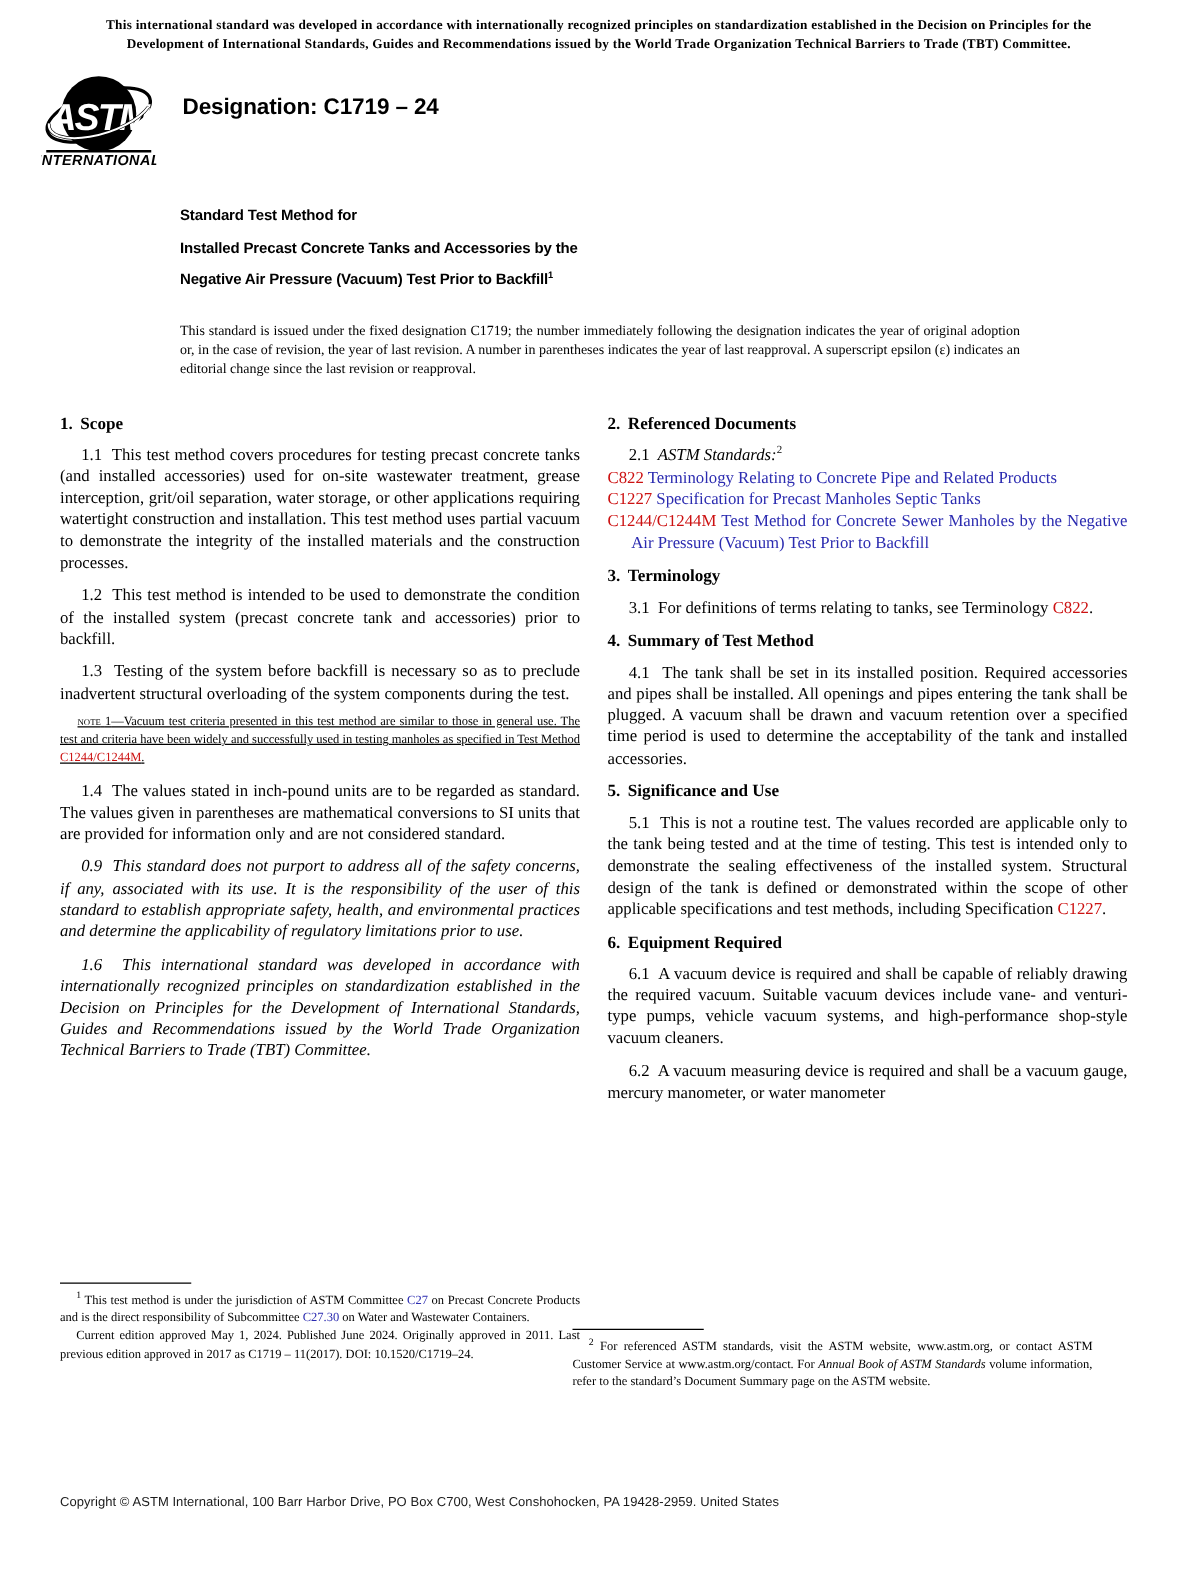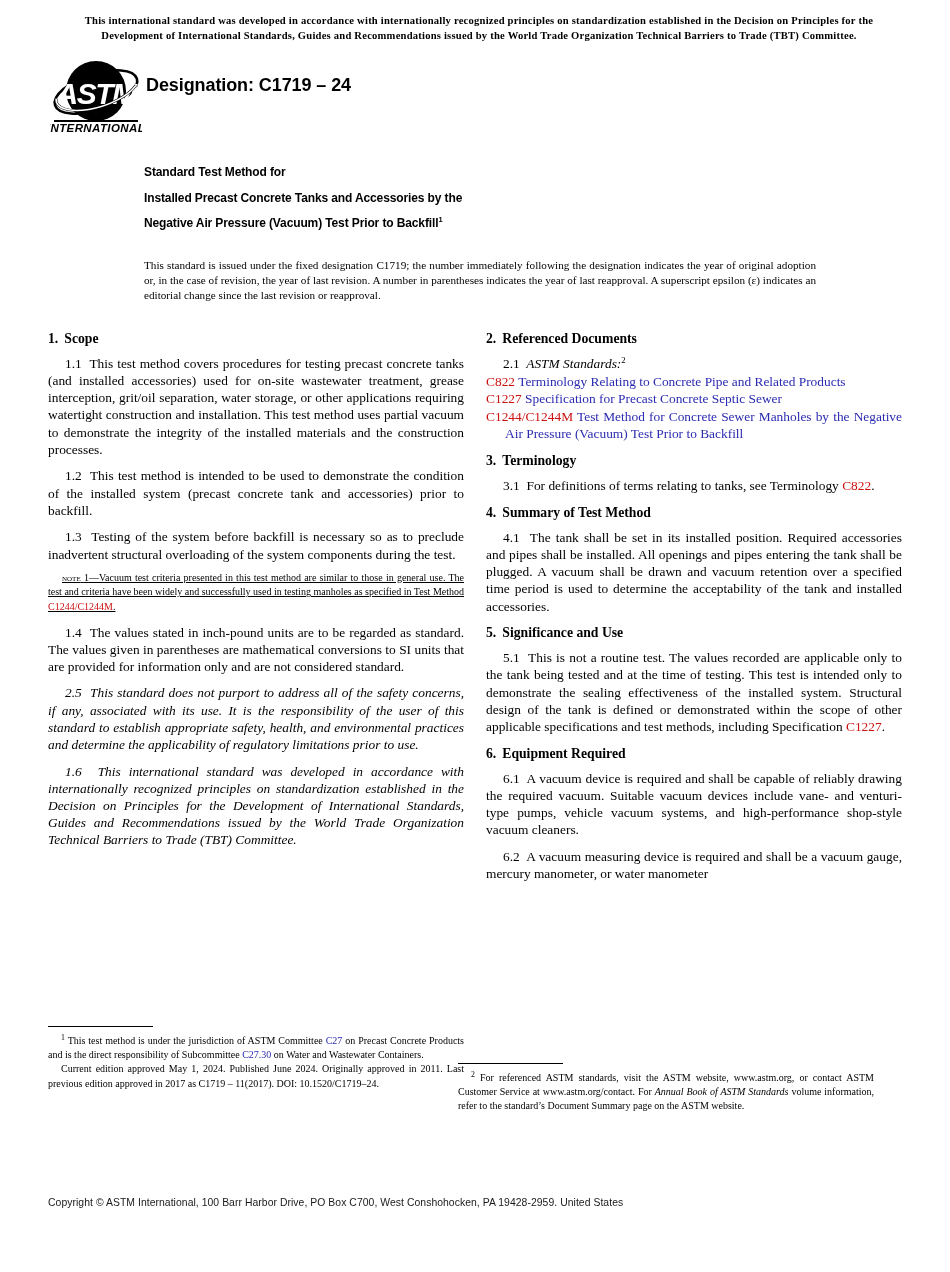--- a/index.html
+++ b/index.html
@@ -32,21 +32,21 @@
     line-height: 14.6px;
     font-weight: bold;
     text-align: center;
     letter-spacing: 0.02em;
   }
   .tbt-banner .l2 { display: block; }
 
   
   .logo-block {
     position: absolute;
-    left: 50px;
+    left: 33px;
     top: 58px;
     width: 92px;
     height: 78px;
   }
   .logo-svg { display: block; }
 
   .designation {
     position: absolute;
     left: 146px;
     top: 75px;
@@ -237,37 +237,37 @@
     <p class="para"><span>1.1</span>&nbsp; <span>This test method covers procedures for testing precast concrete tanks (and installed accessories) used for on-site wastewater treatment, grease interception, grit/oil separation, water storage, or other applications requiring watertight construction and installation. This test method uses partial vacuum to demonstrate the integrity of the installed materials and the construction processes.</span></p>
 
     <p class="para"><span>1.2</span>&nbsp; <span>This test method is intended to be used to demonstrate the condition of the installed system (precast concrete tank and accessories) prior to backfill.</span></p>
 
     <p class="para tight"><span>1.3</span>&nbsp; <span>Testing of the system before backfill is necessary so as to preclude inadvertent structural overloading of the system components during the test.</span></p>
 
     <p class="note"><span class="smallcaps">Note</span> <span>1</span><span>—Vacuum test criteria presented in this test method are similar to those in general use. The test and criteria have been widely and successfully used in testing manholes as specified in Test Method </span><span class="std-red">C1244/C1244M</span><span>.</span></p>
 
     <p class="para"><span>1.4</span>&nbsp; <span>The values stated in inch-pound units are to be regarded as standard. The values given in parentheses are mathematical conversions to SI units that are provided for information only and are not considered standard.</span></p>
 
-    <p class="para italic"><span>2.5</span>&nbsp; <span>This standard does not purport to address all of the safety concerns, if any, associated with its use. It is the responsibility of the user of this standard to establish appropriate safety, health, and environmental practices and determine the applicability of regulatory limitations prior to use.</span></p>
+    <p class="para italic"><span>0.9</span>&nbsp; <span>This standard does not purport to address all of the safety concerns, if any, associated with its use. It is the responsibility of the user of this standard to establish appropriate safety, health, and environmental practices and determine the applicability of regulatory limitations prior to use.</span></p>
 
     <p class="para italic"><span>1.6</span>&nbsp; <span>This international standard was developed in accordance with internationally recognized principles on standardization established in the Decision on Principles for the Development of International Standards, Guides and Recommendations issued by the World Trade Organization Technical Barriers to Trade (TBT) Committee.</span></p>
 
   </div>
 
   <div class="col col-right">
 
     <h2 class="sec">
       <span class="num">2.</span><span>Referenced Documents</span>
     </h2>
 
     <p class="sub-head"><span class="nonital">2.1</span>&nbsp; <span>ASTM Standards:</span><sup>2</sup></p>
 
     <p class="ref-item"><span class="std-red">C822</span> <span class="std-blue">Terminology Relating to Concrete Pipe and Related Products</span></p>
 
-    <p class="ref-item"><span class="std-red">C1227</span> <span class="std-blue">Specification for Precast Concrete Septic Sewer</span></p>
+    <p class="ref-item"><span class="std-red">C1227</span> <span class="std-blue">Specification for Precast Manholes Septic Tanks</span></p>
 
     <p class="ref-item ref-last"><span class="std-red">C1244/C1244M</span> <span class="std-blue">Test Method for Concrete Sewer Manholes by the Negative Air Pressure (Vacuum) Test Prior to Backfill</span></p>
 
     <h2 class="sec">
       <span class="num">3.</span><span>Terminology</span>
     </h2>
 
     <p class="para"><span>3.1</span>&nbsp; <span>For definitions of terms relating to tanks, see Terminology </span><span class="std-red">C822</span><span>.</span></p>
 
     <h2 class="sec">

